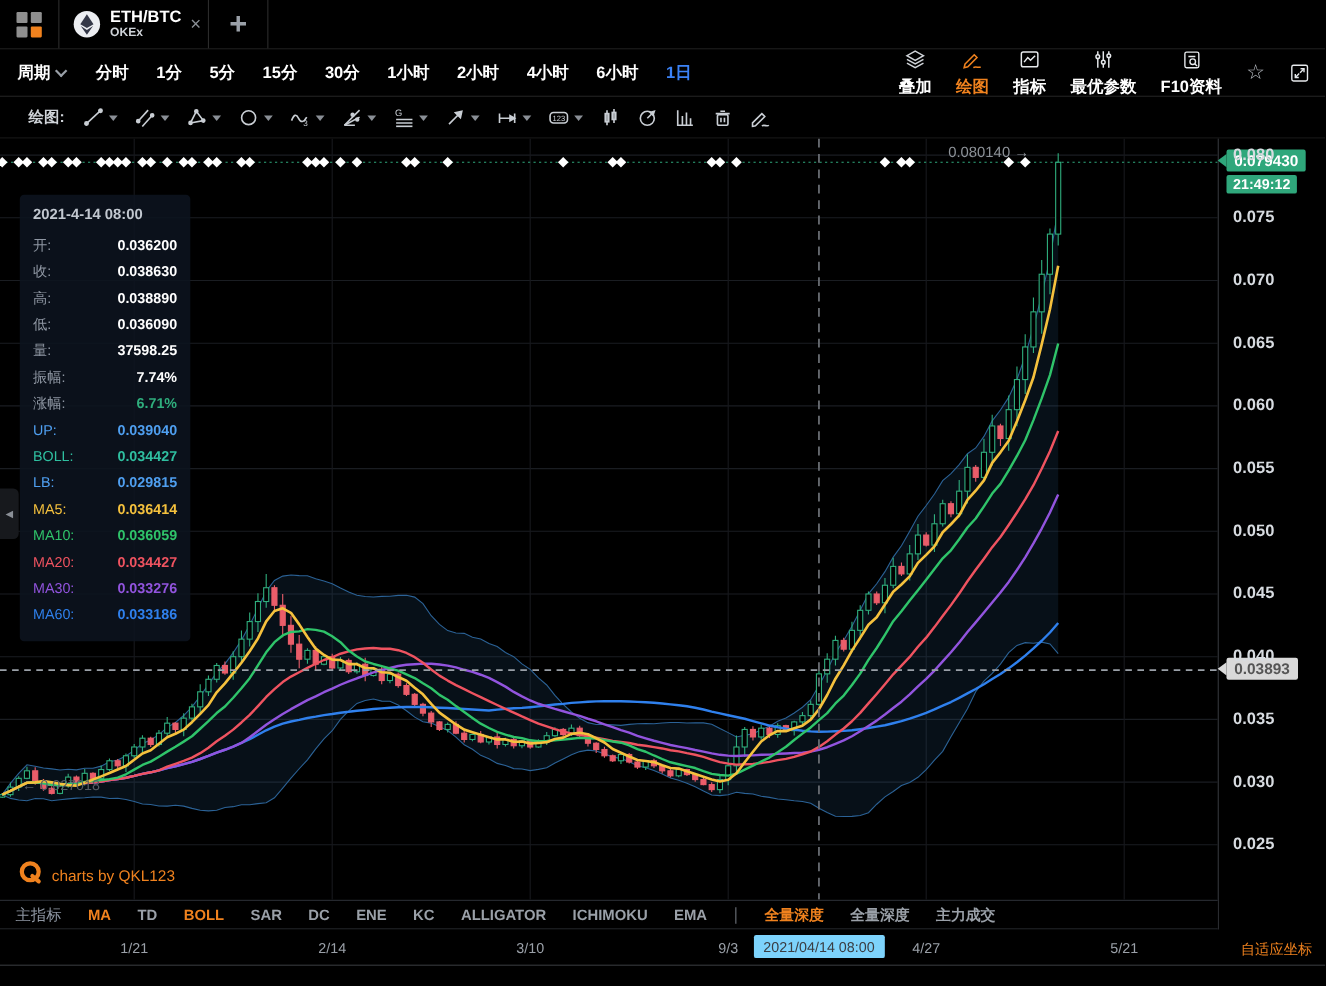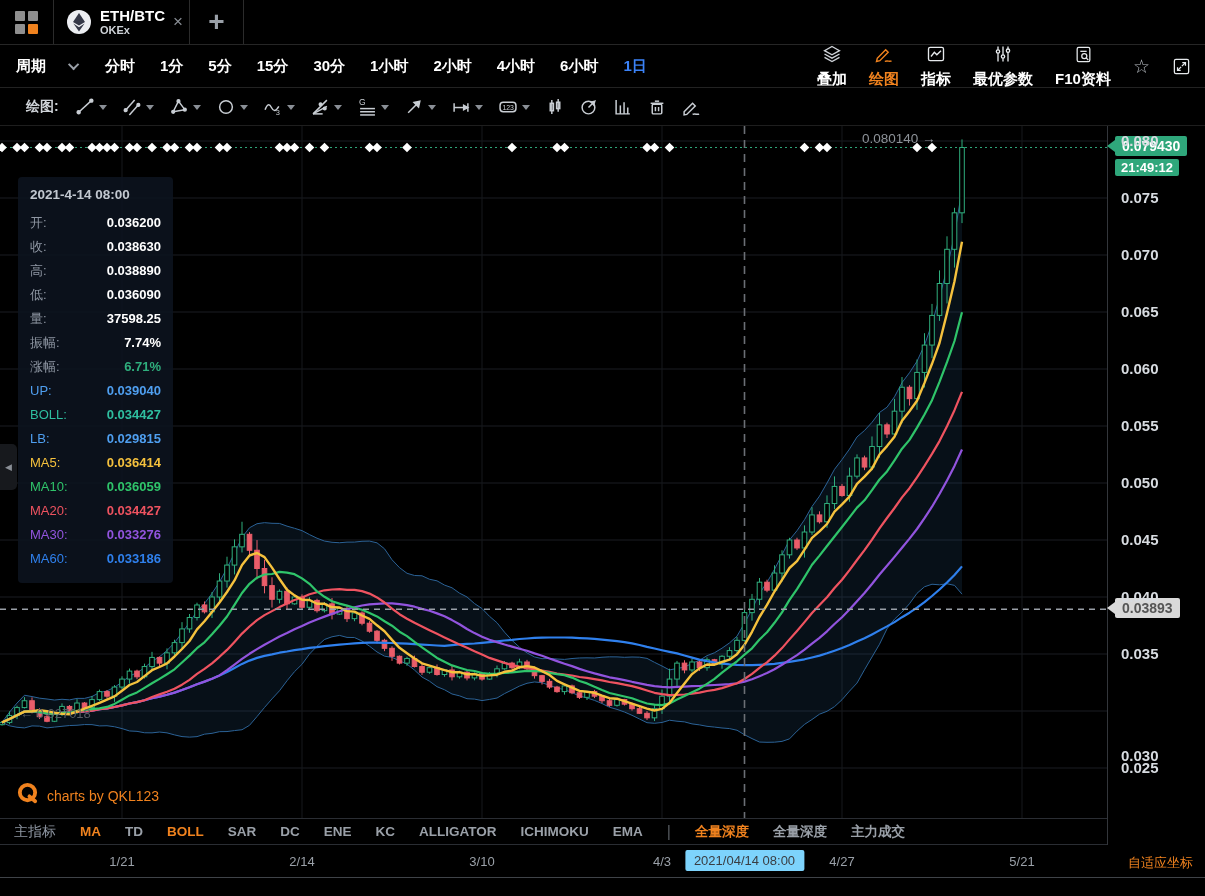--- a/index.html
+++ b/index.html
@@ -17,21 +17,21 @@
   .tab { width:136px; border-right:1px solid #2b2b2b; display:flex; align-items:center; padding:0 8px 0 12px; gap:8px; cursor:pointer; }
   .tab-sym { font-size:15px; font-weight:bold; color:#fff; line-height:16px; }
   .tab-exc { font-size:11px; font-weight:bold; color:#cfd3d8; line-height:12px; }
   .tab-close { color:#8a8f96; font-size:17px; margin-left:auto; cursor:pointer; }
   .plus-tab { width:54px; border-right:1px solid #2b2b2b; display:flex; align-items:center; justify-content:center;
               color:#9aa0a8; font-size:28px; font-weight:bold; cursor:pointer; }
 
   
   .toolbar { position:absolute; left:0; top:45px; width:1205px; height:43px; background:#000;
              border-bottom:1px solid #222; display:flex; align-items:center; padding-left:16px; }
-  .tb-period { font-size:15px; font-weight:bold; color:#fff; display:flex; align-items:center; gap:25px; cursor:pointer; }
+  .tb-period { font-size:15px; font-weight:bold; color:#fff; display:flex; align-items:center; gap:7px; cursor:pointer; }
   .chev { width:8px; height:8px; border-left:2px solid #9aa0a8; border-bottom:2px solid #9aa0a8;
           transform:rotate(-45deg) translateY(-2px); display:inline-block; }
   #period-items { display:flex; align-items:flex-start; gap:25px; margin-left:26px; }
   #period-items .pi { font-size:15px; font-weight:bold; color:#fff; cursor:pointer; white-space:nowrap; }
   #period-items .pi.active { color:#3b82f6; }
   .tb-right { position:absolute; right:14px; top:0; height:43px; display:flex; align-items:center; gap:22px; }
   .tb-btn { display:flex; align-items:center; gap:6px; font-size:15px; font-weight:bold; color:#fff; cursor:pointer; white-space:nowrap;flex-direction:column; }
   .tb-btn.orange { color:#f0821e; }
   .tb-ic { display:inline-flex; }
   .star { font-size:19px; color:#b9bec4; cursor:pointer; }
@@ -678,21 +678,21 @@
     <div class="ylab" style="top: 6px;">0.080</div>
         <div class="ylab" style="top: 63px;">0.075</div>
         <div class="ylab" style="top: 120px;">0.070</div>
         <div class="ylab" style="top: 177px;">0.065</div>
         <div class="ylab" style="top: 234px;">0.060</div>
         <div class="ylab" style="top: 291px;">0.055</div>
         <div class="ylab" style="top: 348px;">0.050</div>
         <div class="ylab" style="top: 405px;">0.045</div>
         <div class="ylab" style="top: 462px;">0.040</div>
         <div class="ylab" style="top: 519px;">0.035</div>
-        <div class="ylab" style="top: 576px; margin-top: 45px;">0.030</div>
+        <div class="ylab" style="top: 576px;">0.030</div>
         <div class="ylab" style="top: 633px;">0.025</div>
       </div>
 
     <div class="tooltip">
       <div class="tt-date">2021-4-14 08:00</div>
       <div id="tooltip-rows">
           <div class="tt-row">
             <span class="l">开:</span>
             <span class="v">0.036200</span>
           </div>
@@ -789,19 +789,19 @@
         </span>
     </div>
   </div>
 
   <div class="xaxis" id="xaxis">
     <div class="xbadge" id="xbadge" style="left: 744.5px;">2021/04/14 08:00</div>
     <div class="autoscale">自适应坐标</div>
   <div class="xt" style="left: 122px;">1/21</div>
       <div class="xt" style="left: 302px;">2/14</div>
       <div class="xt" style="left: 482px;">3/10</div>
-      <div class="xt" style="left: 662px;">4/3</div>
+      <div class="xt" style="left: 662px;">9/3</div>
       <div class="xt" style="left: 842px;">4/27</div>
       <div class="xt" style="left: 1022px;">5/21</div>
     </div>
   <div class="footer"></div>
 
 </div>
 
 </body></html>

